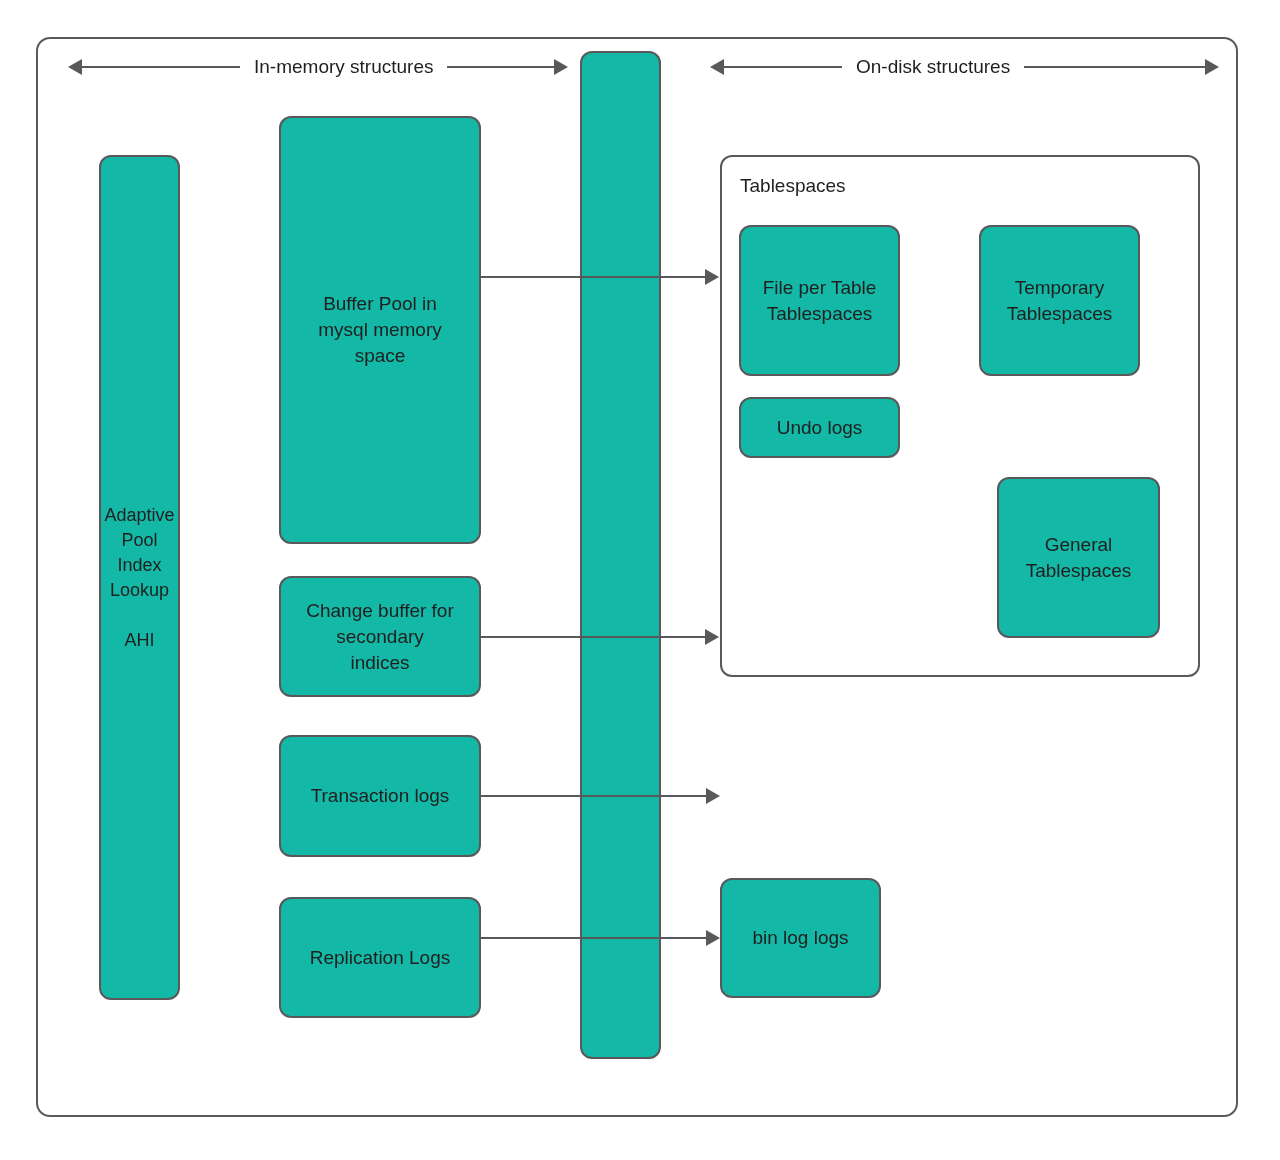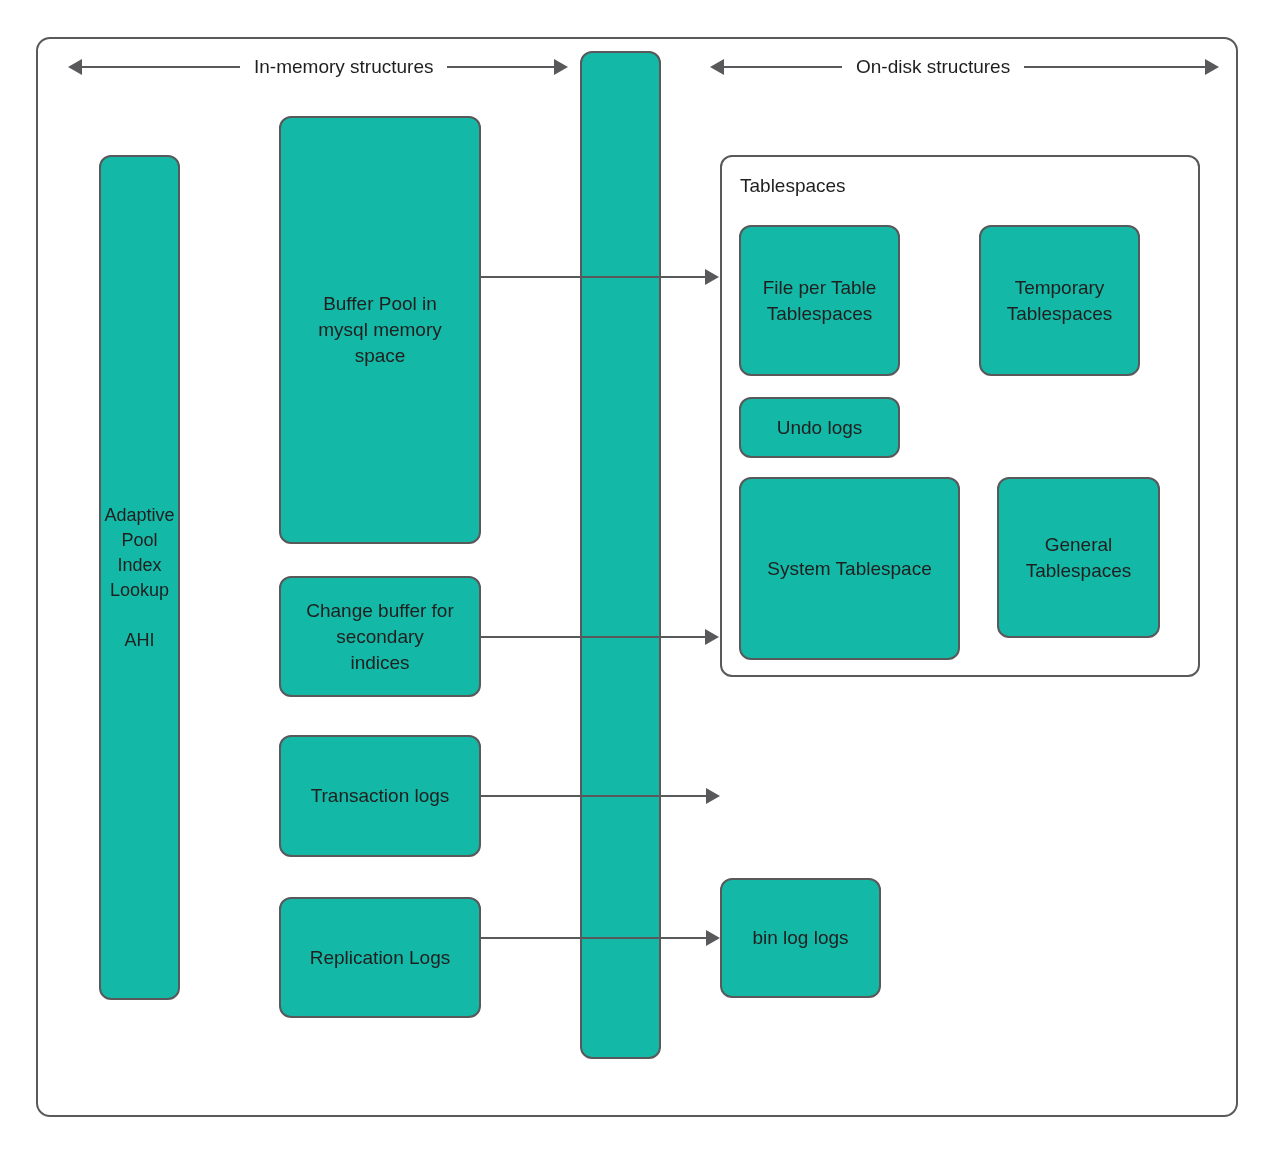--- a/index.html
+++ b/index.html
@@ -139,21 +139,20 @@
   <div class="label" id="tablespaces-title">Tablespaces</div>
 
   <div class="box" id="file-per-table-box">File per Table
 Tablespaces</div>
 
   <div class="box" id="temporary-tablespaces-box">Temporary
 Tablespaces</div>
 
   <div class="box" id="undo-logs-box">Undo logs</div>
 
-  <div class="box" id="system-tablespace-box">System Tablespace</div>
 
   <div class="box" id="general-tablespaces-box">General
 Tablespaces</div>
 
 
   <div class="box" id="bin-log-files-box">bin log logs</div>
 
   <div class="conn" style="left:481px;top:269px;width:238px;">
     <span class="ln"></span>
     <span class="ah ah-r"></span>

